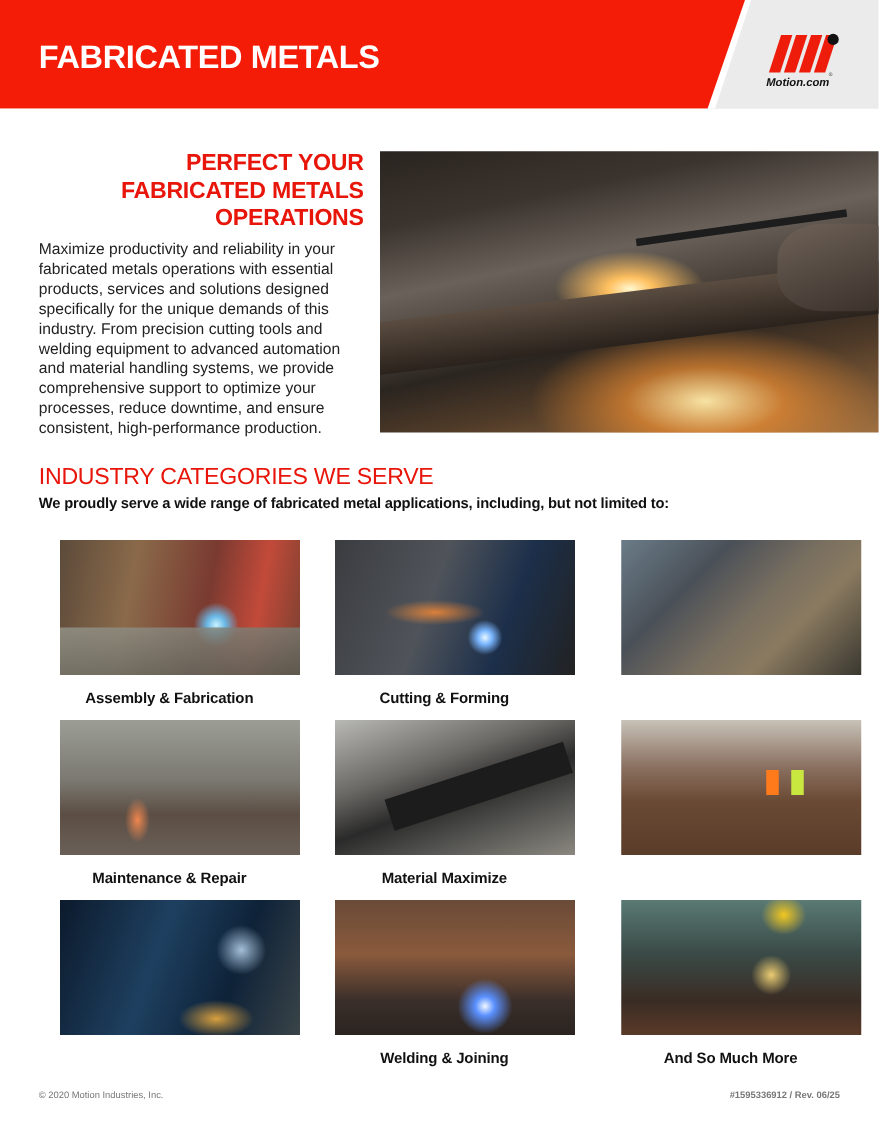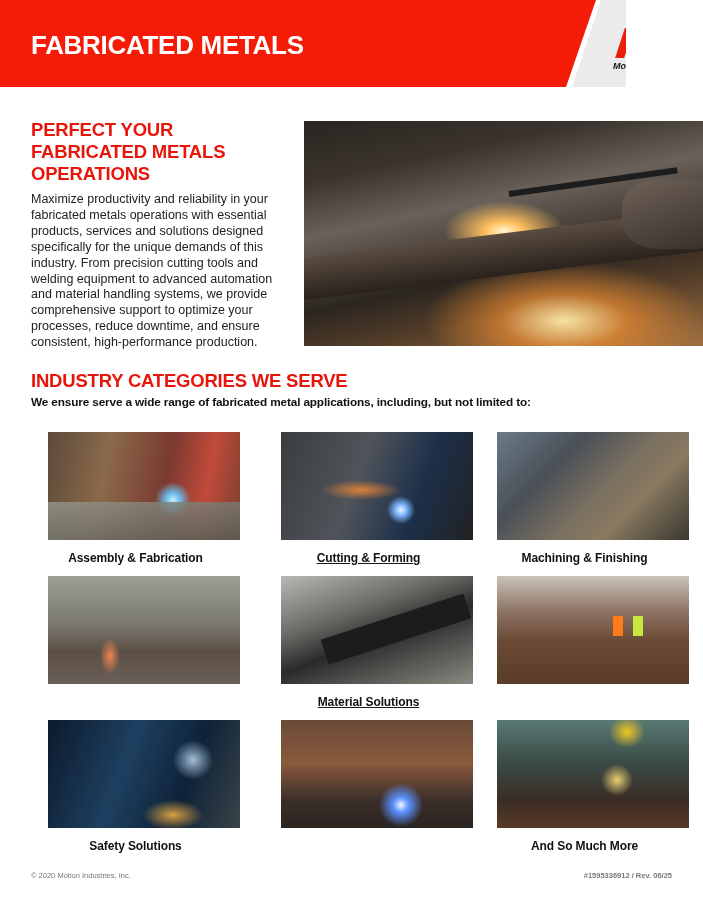--- a/index.html
+++ b/index.html
@@ -1,52 +1,52 @@
 <!DOCTYPE html>
 <html><head>
 <meta charset="utf-8">
 <style>
   * { box-sizing: border-box; margin: 0; padding: 0; }
   html, body { width: 703px; height: 909px; background: #ffffff; overflow: hidden; }
   body { position: relative; font-family: "Liberation Sans", sans-serif; color: #1a1a1a; }
 
-  .header { position: absolute; left: 0; top: 0; width: 626px; height: 87px; background: #ebebeb; overflow: hidden; }
+  .header { position: absolute; left: 0; top: 0; width: 703px; height: 87px; background: #ebebeb; overflow: hidden; }
   .header .white-stripe { position: absolute; left: 0; top: 0; width: 703px; height: 87px; background: #ffffff;
     clip-path: polygon(0 0, 601px 0, 572px 87px, 0 87px); }
   .header .red-band { position: absolute; left: 0; top: 0; width: 703px; height: 87px; background: #f41c07;
     clip-path: polygon(0 0, 596px 0, 566px 87px, 0 87px); }
   .header-title { position: absolute; left: 31px; top: 30px; font-size: 26px; font-weight: bold; color: #ffffff; letter-spacing: -0.3px; }
 
   .logo { position: absolute; left: 612px; top: 26px; width: 62px; height: 46px; text-align: right; }
   .logo .bars { position: absolute; left: 4px; top: 2px; width: 54px; height: 30px; }
   .logo .bar { position: absolute; top: 0; width: 9px; height: 30px; background: #ee1c0a; transform: skewX(-18deg); }
   .logo .dot { position: absolute; left: 50px; top: 1px; width: 9px; height: 9px; border-radius: 50%; background: #111; }
   .logo .reg { position: absolute; left: 51px; top: 31px; font-size: 4px; color: #333; }
   .logo .logo-text { position: absolute; left: 1px; top: 35px; font-size: 9px; font-weight: bold; font-style: italic; color: #111; white-space: nowrap; }
 
-  .intro-heading { position: absolute; left: 31px; top: 119px; width: 260px; font-size: 18.5px; line-height: 22px; font-weight: bold; color: #e8160a; text-transform: uppercase; letter-spacing: -0.2px; }
+  .intro-heading { position: absolute; left: 31px; top: 119px; width: 260px; font-size: 18.5px; line-height: 22px; font-weight: bold; color: #e8160a; text-transform: uppercase; letter-spacing: -0.2px; text-align: right; }
   .intro-body { position: absolute; left: 31px; top: 192px; width: 262px; font-size: 12.5px; line-height: 15.9px; color: #222; }
 
   .hero { position: absolute; left: 304px; top: 121px; width: 399px; height: 225px; overflow: hidden;
     background:
       radial-gradient(ellipse 60px 30px at 200px 110px, #fff8d0 0%, #ffc060 30%, rgba(255,140,40,0) 100%),
       radial-gradient(ellipse 140px 60px at 260px 200px, rgba(255,235,170,0.95) 0%, rgba(255,150,50,0.6) 45%, rgba(255,120,30,0) 100%),
       linear-gradient(168deg, #2a2420 0%, #3b342e 20%, #6a625a 38%, #4a423a 52%, #2b2520 62%, #4e3a28 75%, #a07040 100%); }
   .hero .beam { position: absolute; left: -10px; top: 138px; width: 440px; height: 42px; background: linear-gradient(180deg, #5a4c40, #2a221c); transform: rotate(-7deg); transform-origin: left top; }
   .hero .torch { position: absolute; left: 205px; top: 70px; width: 170px; height: 6px; background: #1d1d1d; transform: rotate(-8deg); transform-origin: left center; }
   .hero .glove { position: absolute; left: 318px; top: 58px; width: 90px; height: 70px; border-radius: 40% 20% 20% 40%; background: linear-gradient(160deg, #6e6258, #3a302a); }
 
-  .section-heading { position: absolute; left: 31px; top: 370px; font-size: 18.5px; font-weight: bold; color: #e8160a; letter-spacing: -0.2px; }
+  .section-heading { position: absolute; left: 31px; top: 370px; font-size: 18.5px; font-weight: normal; color: #e8160a; letter-spacing: -0.2px; }
   .section-sub { position: absolute; left: 31px; top: 395px; font-size: 11.8px; font-weight: bold; color: #111; letter-spacing: -0.15px; }
 
   .tile { position: absolute; width: 192px; padding-left: 17px; }
   .tile .photo { width: 192px; height: 108px; overflow: hidden; position: relative; }
   .tile .caption { margin-top: 11px; text-align: center; font-size: 12px; font-weight: bold; color: #111; letter-spacing: -0.1px; }
 
-  .c1 { left: 31px; } .c2 { left: 264px; text-decoration: underline; } .c3 { left: 480px; }
+  .c1 { left: 31px; } .c2 { left: 251px; } .c3 { left: 480px; }
   .r1 { top: 432px; } .r2 { top: 576px; } .r3 { top: 720px; }
 
   .p-assembly { background: radial-gradient(circle 18px at 125px 68px, #c8f2ff 0%, #6ab8e6 40%, rgba(60,120,200,0) 100%), linear-gradient(100deg, #5c4a3a 0%, #8a6a4a 30%, #7a3a30 60%, #c24a3a 80%, #7a4030 100%); }
   .p-assembly::after { content: ""; position: absolute; left: 0; top: 70px; width: 192px; height: 38px; background: linear-gradient(170deg, rgba(150,150,140,0.8), rgba(90,90,80,0.9)); }
   .p-cutting { background: radial-gradient(circle 14px at 120px 78px, #e8f6ff 0%, #7ab6ff 40%, rgba(40,80,140,0) 100%), radial-gradient(ellipse 40px 10px at 80px 58px, rgba(255,140,50,0.8), rgba(255,120,40,0)), linear-gradient(110deg, #3a3c40 0%, #50545a 40%, #1c2f4a 70%, #222 100%); }
   .p-machining { background: linear-gradient(135deg, #6a7c88 0%, #4a5058 30%, #7a7060 55%, #8a7a60 70%, #3a3830 100%); }
   .p-maintenance { background: radial-gradient(ellipse 10px 18px at 62px 80px, rgba(255,140,80,0.9), rgba(255,100,60,0)), linear-gradient(180deg, #9c9e96 0%, #7a7870 45%, #5c4e44 70%, #6a6058 100%); }
   .p-material { background: linear-gradient(160deg, #b8b8b4 0%, #6a6864 35%, #2a2a2a 55%, #4a4a48 70%, #8a8880 100%); }
   .p-material::after { content: ""; position: absolute; left: 40px; top: 40px; width: 150px; height: 26px; background: #1c1c1c; transform: rotate(-18deg); }
   .p-onsite { background: linear-gradient(180deg, #c8c2b8 0%, #8a7060 35%, #6a4a34 60%, #5a3c2a 100%); }
@@ -81,52 +81,52 @@
 <div class="intro-heading">PERFECT YOUR FABRICATED METALS OPERATIONS</div>
 <div class="intro-body">Maximize productivity and reliability in your fabricated metals operations with essential products, services and solutions designed specifically for the unique demands of this industry. From precision cutting tools and welding equipment to advanced automation and material handling systems, we provide comprehensive support to optimize your processes, reduce downtime, and ensure consistent, high-performance production.</div>
 
 <div class="hero">
   <div class="beam"></div>
   <div class="torch"></div>
   <div class="glove"></div>
 </div>
 
 <div class="section-heading">INDUSTRY CATEGORIES WE SERVE</div>
-<div class="section-sub">We ensure serve a wide range of fabricated metal applications, including, but not limited to:</div>
+<div class="section-sub">We proudly serve a wide range of fabricated metal applications, including, but not limited to:</div>
 
 <div class="tile c1 r1">
   <div class="photo p-assembly"></div>
   <div class="caption">Assembly &amp; Fabrication</div>
 </div>
 <div class="tile c2 r1">
   <div class="photo p-cutting"></div>
   <div class="caption">Cutting &amp; Forming</div>
 </div>
 <div class="tile c3 r1">
   <div class="photo p-machining"></div>
-  <div class="caption">Machining &amp; Finishing</div>
 </div>
 
 <div class="tile c1 r2">
   <div class="photo p-maintenance"></div>
+  <div class="caption">Maintenance &amp; Repair</div>
 </div>
 <div class="tile c2 r2">
   <div class="photo p-material"></div>
-  <div class="caption">Material Solutions</div>
+  <div class="caption">Material Maximize</div>
 </div>
 <div class="tile c3 r2">
   <div class="photo p-onsite"></div>
 </div>
 
 <div class="tile c1 r3">
   <div class="photo p-safety"></div>
-  <div class="caption">Safety Solutions</div>
 </div>
 <div class="tile c2 r3">
   <div class="photo p-welding"></div>
+  <div class="caption">Welding &amp; Joining</div>
 </div>
 <div class="tile c3 r3">
   <div class="photo p-more"></div>
   <div class="caption">And So Much More</div>
 </div>
 
 <div class="footer-left">© 2020 Motion Industries, Inc.</div>
 <div class="footer-right">#1595336912 / Rev. 06/25</div>
 
 </body></html>

